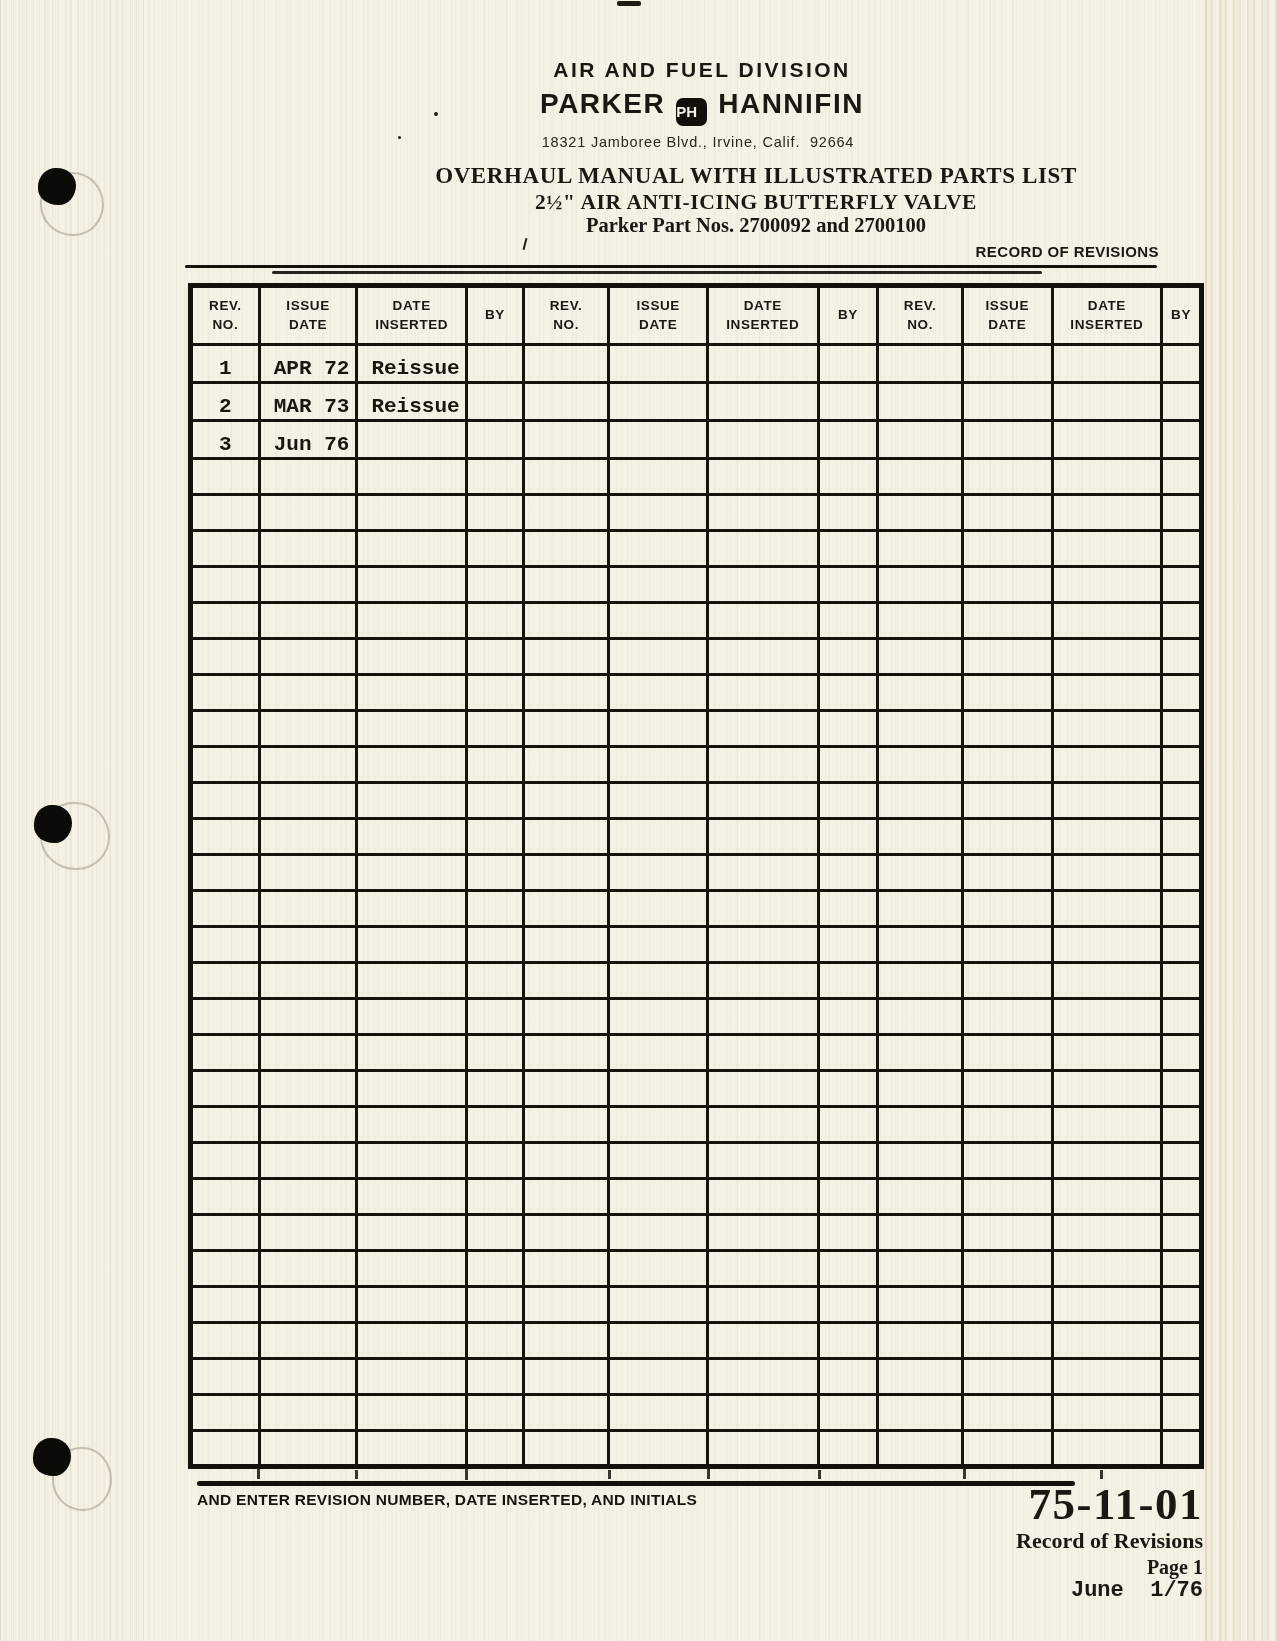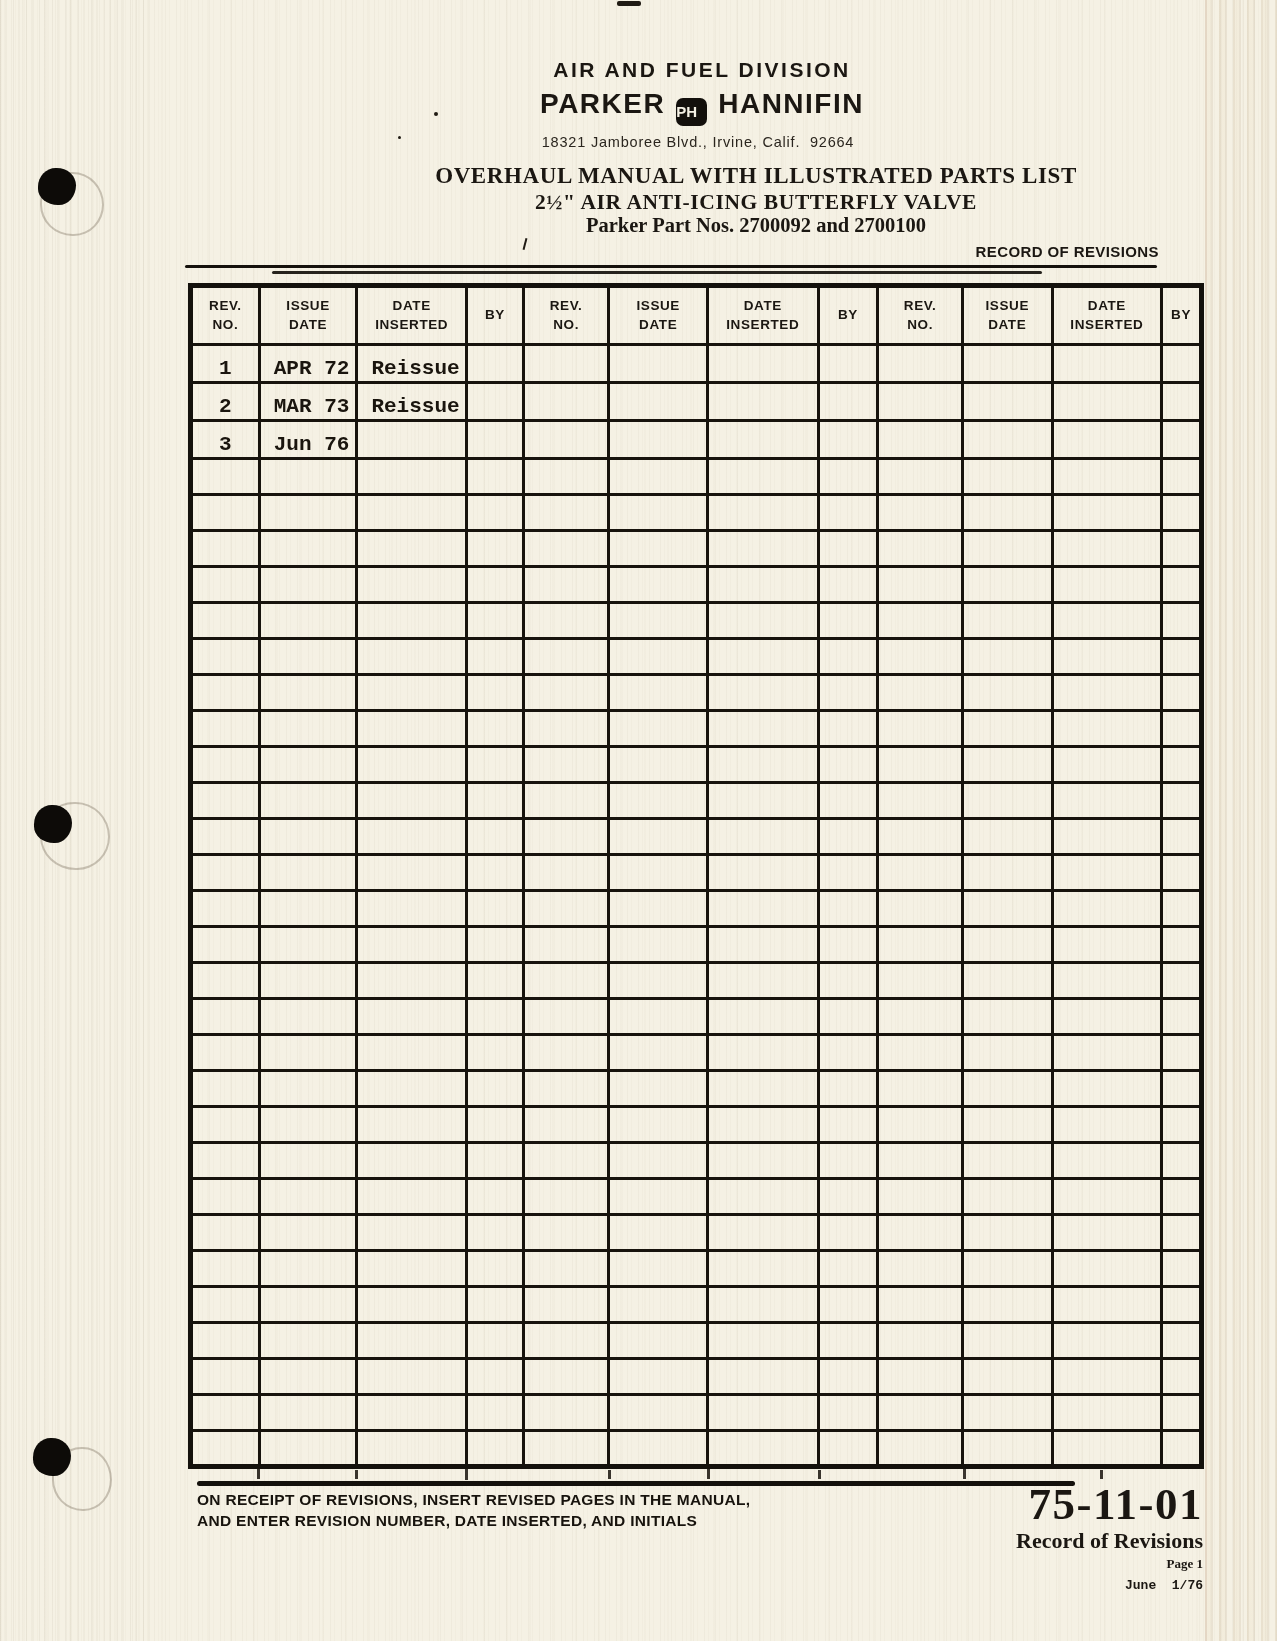--- a/index.html
+++ b/index.html
@@ -55,23 +55,23 @@
   .tick{position:absolute;width:3px;background:#17130d;opacity:.85;}
   
   .foot-rule{position:absolute;left:197px;top:1481px;width:878px;height:5px;background:#14110c;border-radius:3px;}
   .instr{position:absolute;left:197px;top:1490px;font-size:15.5px;font-weight:bold;
     line-height:20.5px;letter-spacing:.3px;color:#17130d;}
   .doc-number{position:absolute;right:74px;top:1482px;font-family:"Liberation Serif",serif;
     font-size:45px;font-weight:bold;letter-spacing:1.5px;line-height:1;}
   .doc-title{position:absolute;right:74px;top:1528px;font-family:"Liberation Serif",serif;
     font-size:22px;font-weight:bold;}
   .page-label{position:absolute;right:74px;top:1556px;font-family:"Liberation Serif",serif;
-    font-size:13px;font-weight:bold;}
+    font-size:20px;font-weight:bold;}
   .date-label{position:absolute;right:74px;top:1578px;font-family:"Liberation Mono","DejaVu Sans Mono",monospace;
-    font-size:13px;font-weight:bold;white-space:pre;}
+    font-size:22px;font-weight:bold;white-space:pre;}
   
   .speck{position:absolute;background:#201b14;}
 </style>
 </head>
 <body>
 
 <div class="page">
   <div class="streaks"></div>
   <div class="left-strip"></div>
   <div class="right-strip"></div>
@@ -580,20 +580,19 @@
   <div class="tick" style="left:355px;top:1470px;height:9px;"></div>
   <div class="tick" style="left:465px;top:1468px;height:12px;"></div>
   <div class="tick" style="left:608px;top:1470px;height:9px;"></div>
   <div class="tick" style="left:707px;top:1469px;height:10px;"></div>
   <div class="tick" style="left:818px;top:1470px;height:9px;"></div>
   <div class="tick" style="left:963px;top:1469px;height:10px;"></div>
   <div class="tick" style="left:1100px;top:1470px;height:9px;"></div>
 
   <div class="foot-rule"></div>
   <div class="instr">
-    <div>ON RECEIPT OF REVISIONS, INSERT REVISED PAGES IN THE MANUAL,</div>
     <div>AND ENTER REVISION NUMBER, DATE INSERTED, AND INITIALS</div>
   </div>
   <div class="doc-number">75-11-01</div>
   <div class="doc-title">Record of Revisions</div>
   <div class="page-label">Page 1</div>
   <div class="date-label">June  1/76</div>
 </div>
 
 </body></html>

